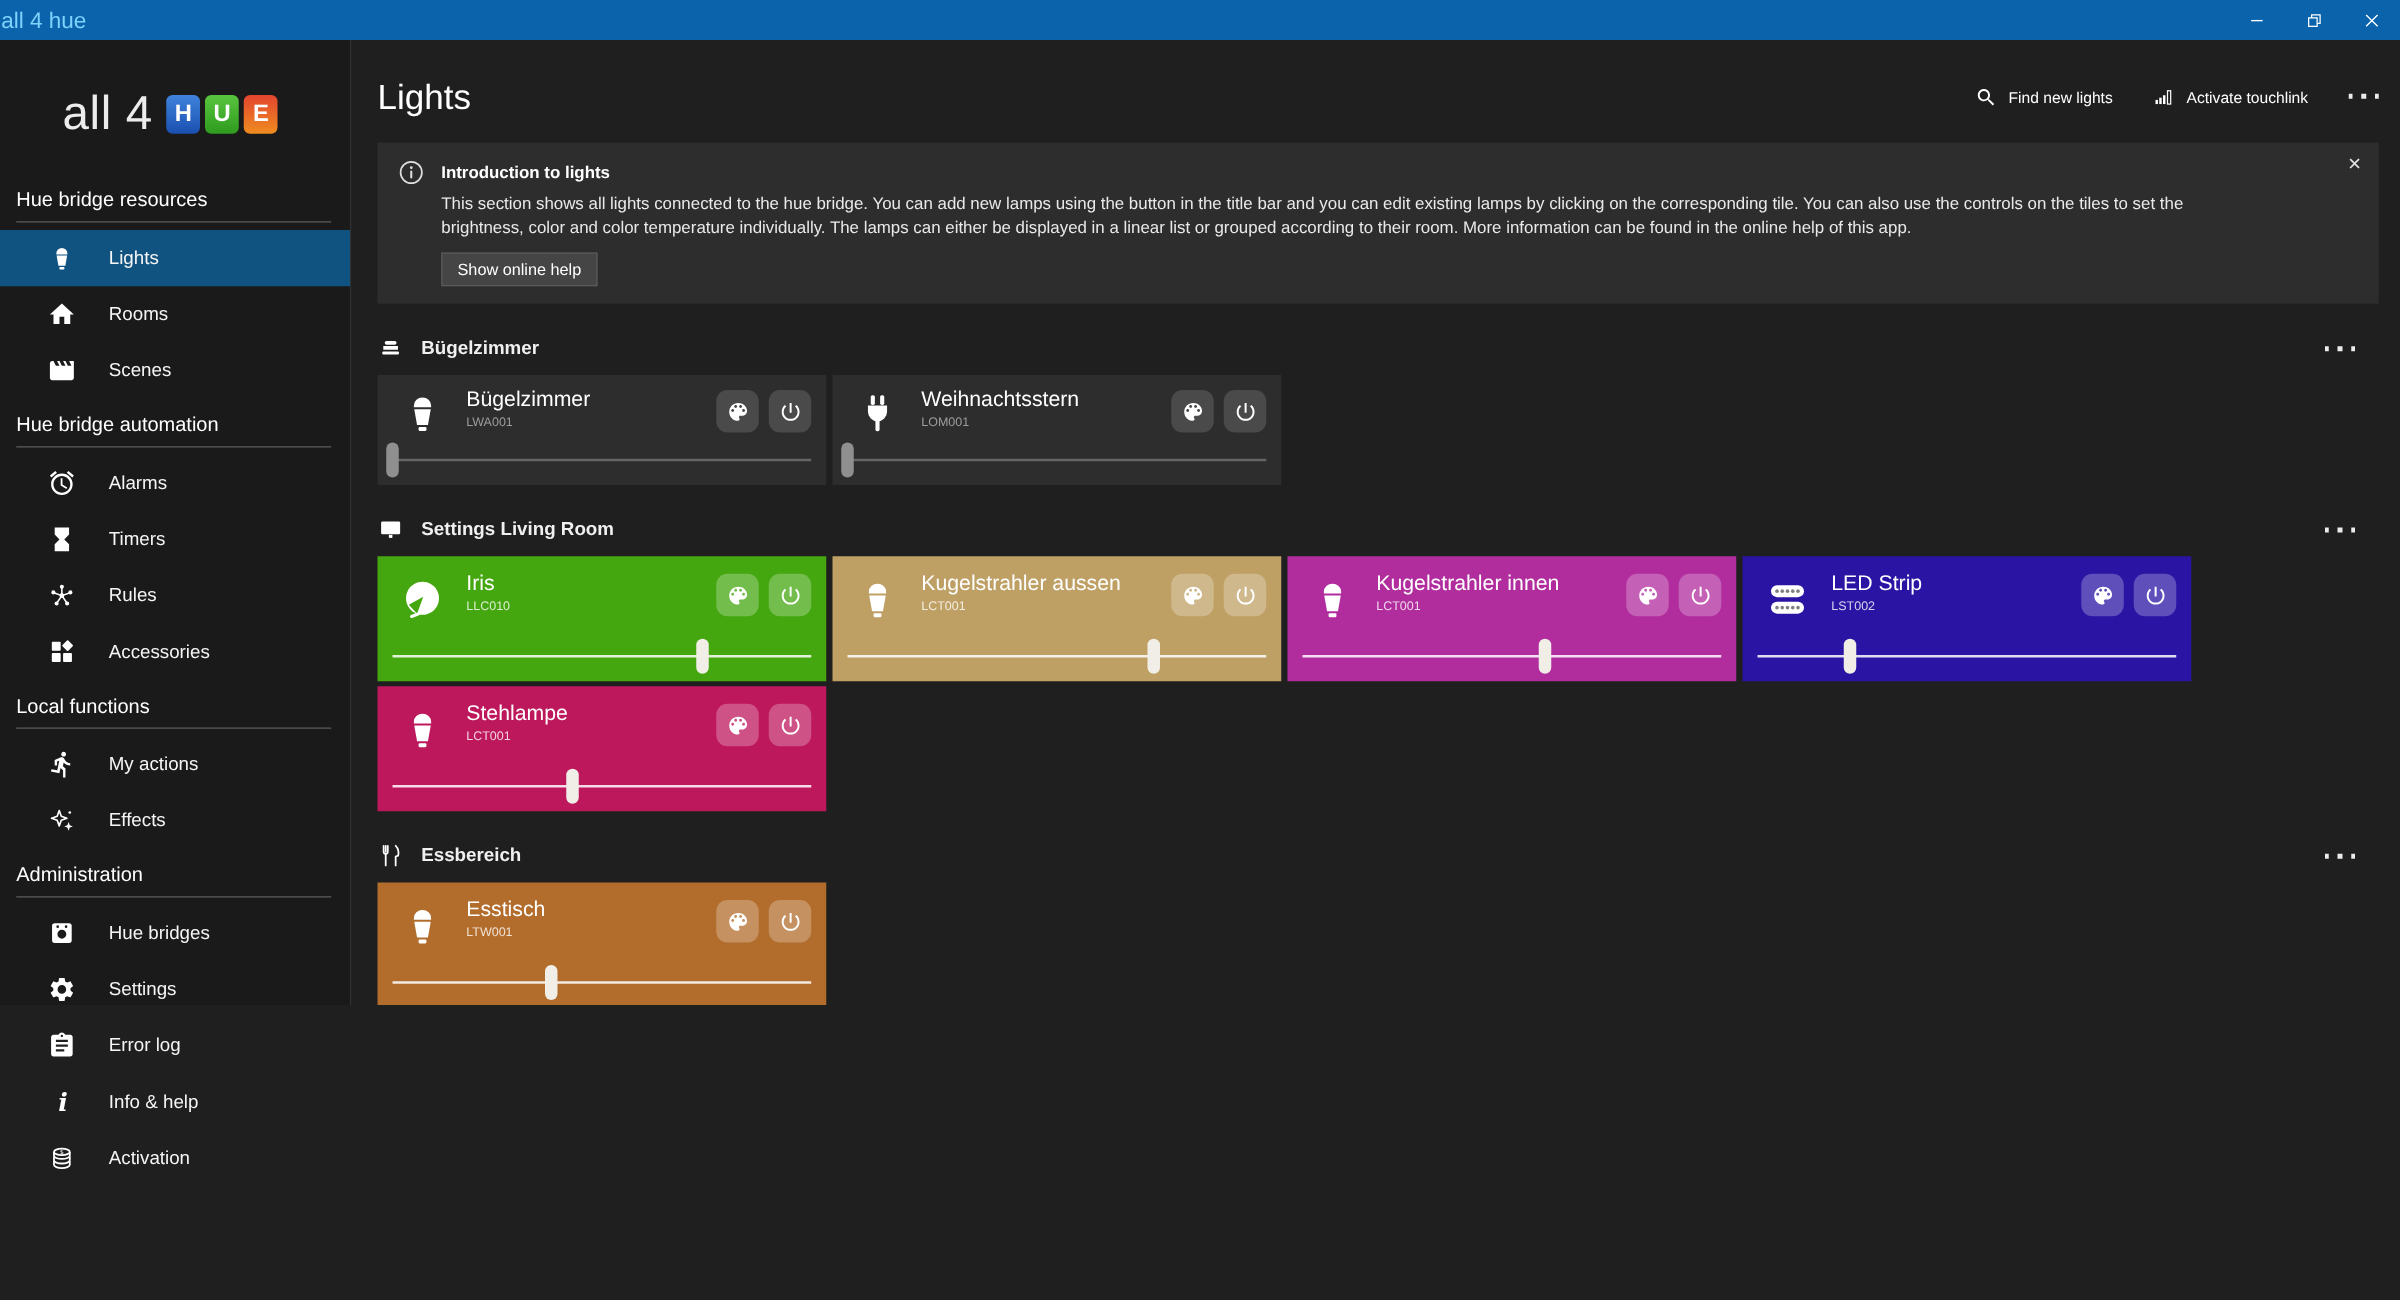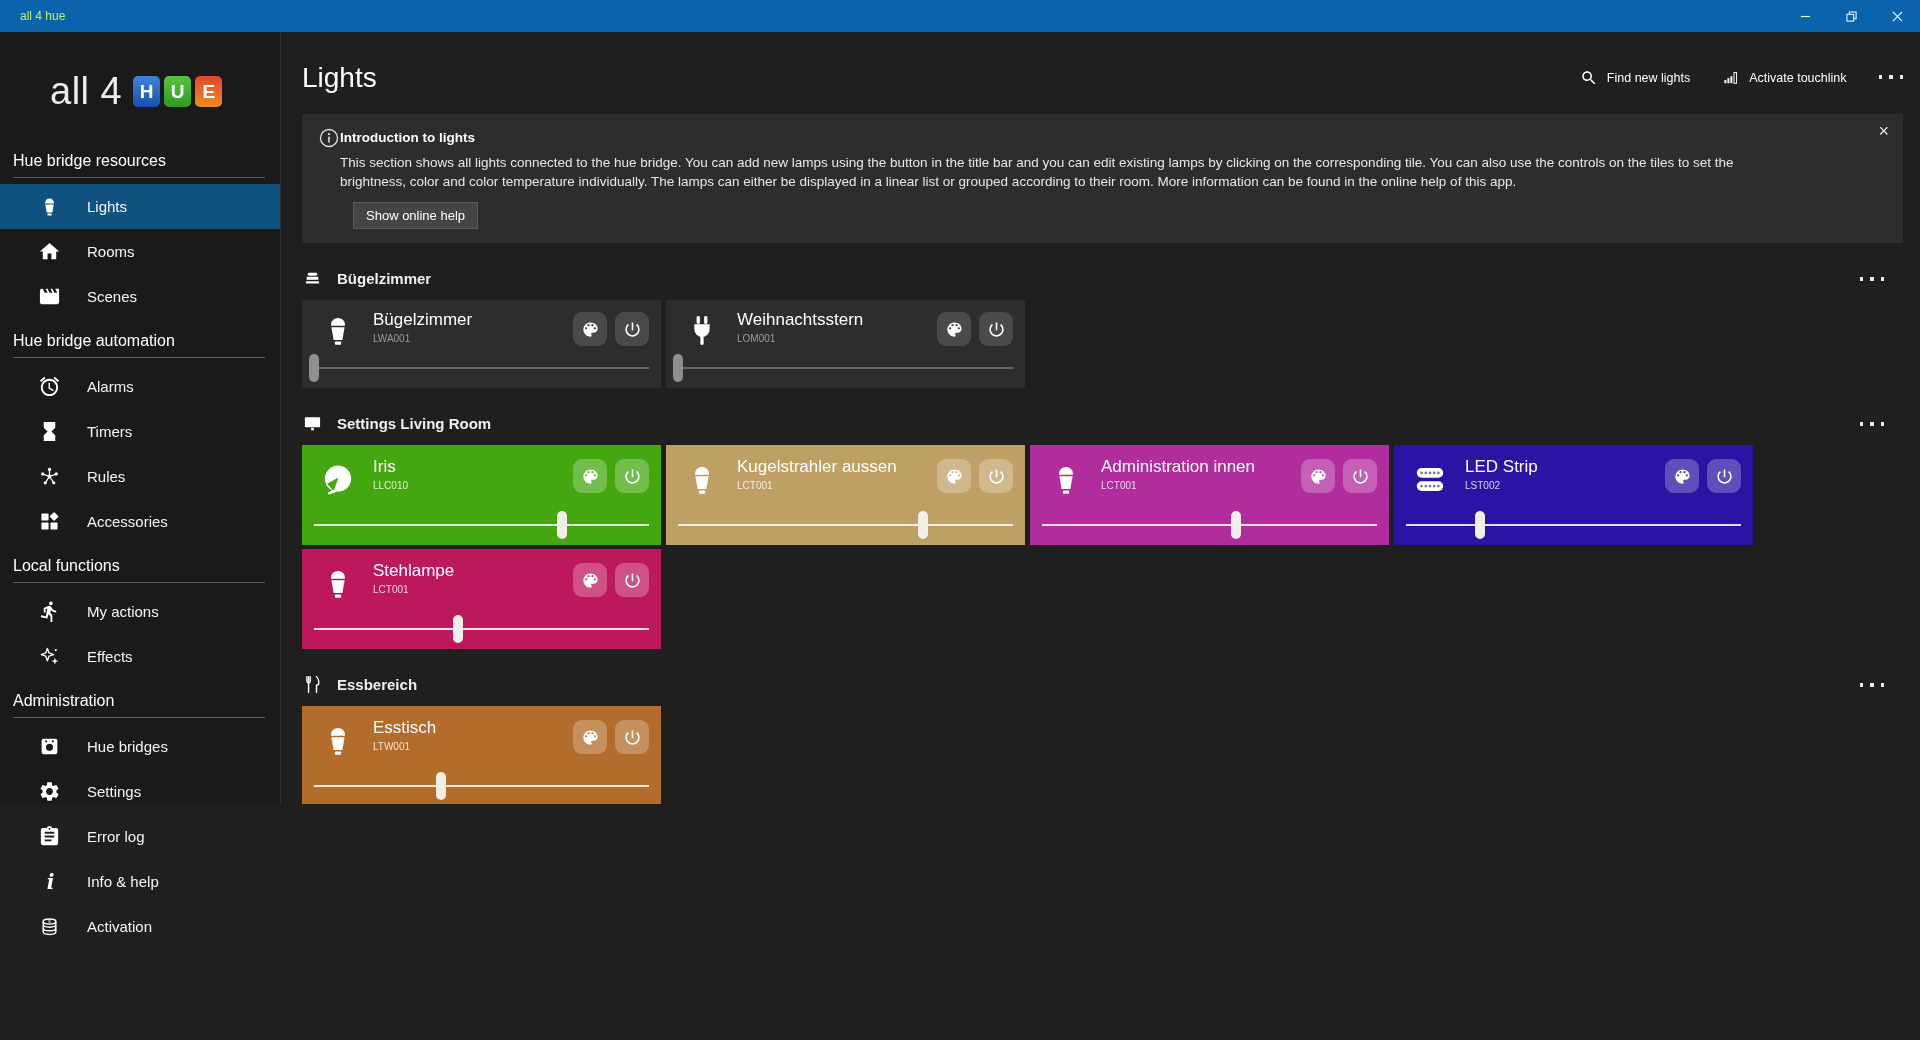--- a/index.html
+++ b/index.html
@@ -2,21 +2,21 @@
 <html><head>
 <meta charset="utf-8">
 <style>
   *{margin:0;padding:0;box-sizing:border-box}
   html,body{width:1920px;height:1040px;overflow:hidden;background:#1f1f1f;
     font-family:"Liberation Sans",sans-serif;-webkit-font-smoothing:antialiased}
   svg{display:block}
 
   
   .titlebar{height:32px;background:#0b63ac;display:flex;align-items:center}
-  .titlebar-title{flex:1;font-size:12px;color:#bef264;padding-left:20px}
+  .titlebar-title{flex:1;font-size:18px;color:#7dd3fc;padding-left:1px}
   .win-btn{width:46px;height:32px;border:none;background:transparent;display:flex;
     align-items:center;justify-content:center;cursor:pointer}
 
   
   .shell{display:flex;height:772px}
 
   
   .sidebar{width:281px;flex-shrink:0;background:#1a1a1a;border-right:1px solid #323232}
   .logo{display:flex;align-items:center;padding:38px 0 26px 50px}
   .logo-word{font-size:38px;font-weight:300;color:#ececec;letter-spacing:.5px}
@@ -39,21 +39,21 @@
   .page-title{font-size:28px;font-weight:300;color:#fff;flex:1}
   .toolbar{display:flex;align-items:flex-start;gap:32px}
   .toolbar-item{display:flex;align-items:center;gap:9px;font-size:12.5px;color:#fff;
     background:none;border:none;cursor:pointer;font-family:inherit}
   .toolbar-item svg{width:18px;height:18px;fill:#fff}
   .dots{display:flex;gap:7px;align-items:center;background:none;border:none;cursor:pointer;height:16px}
   .dots i{width:3.5px;height:3.5px;background:#ececec;display:block}
 
   
   .banner{position:relative;background:#2d2d2d;margin-top:20px;padding:13px 16px 14px 16px}
-  .banner-row{display:flex;}
+  .banner-row{display:flex;gap:13px}
   .banner-info-icon{width:22px;height:22px;flex-shrink:0;margin-top:0}
   .banner-title{font-size:13.5px;font-weight:700;color:#fff;margin-bottom:8px;margin-top:3px}
   .banner-body{font-size:13.5px;color:#e9e9e9;line-height:1.42;width:1460px}
   .banner-btn{margin-top:11px;margin-left:35px;background:#454545;color:#fff;border:1px solid #5a5a5a;
     font-size:13px;padding:5px 12px;font-family:inherit;cursor:pointer}
   .banner-close{position:absolute;top:8px;right:14px;background:none;border:none;color:#e2e2e2;
     font-size:18px;line-height:1;cursor:pointer;font-family:inherit}
 
   
   .group{margin-top:25px}
@@ -550,21 +550,21 @@
             <div class="slider-track"></div>
             <div class="slider-thumb" style="left: calc(73% - 5px);"></div>
           </div>
         </div>
         <div class="tile" style="background: rgb(177, 45, 158);">
           <div class="tile-top">
             <svg class="tile-lamp">
                 <use href="#i-spot"></use>
               </svg>
             <div class="tile-text">
-              <div class="tile-name">Administration innen</div>
+              <div class="tile-name">Kugelstrahler innen</div>
               <div class="tile-model">LCT001</div>
             </div>
             <div class="tile-actions">
               <button class="tile-btn">
                   <svg>
                     <use href="#i-palette"></use>
                   </svg>
                 </button>
               <button class="tile-btn">
                   <svg>

